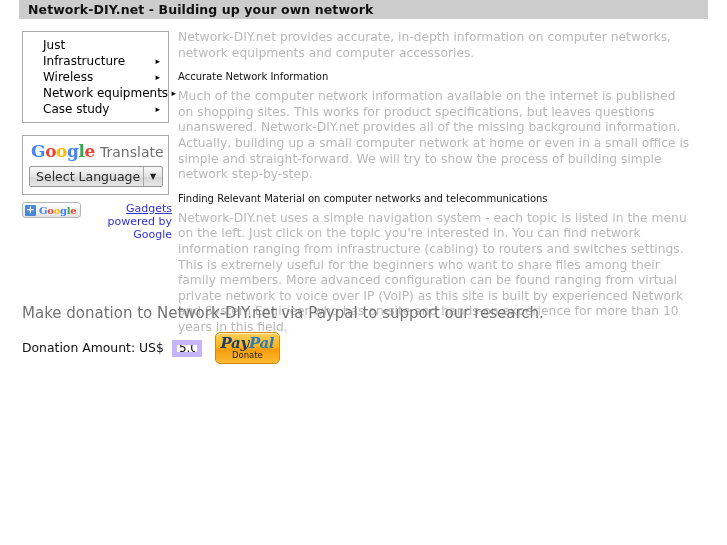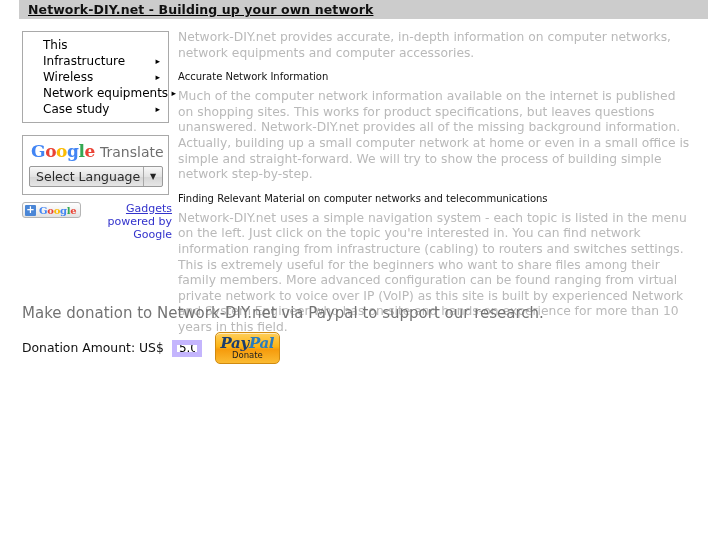--- a/index.html
+++ b/index.html
@@ -21,21 +21,20 @@
   
   #header-bar {
     position: absolute;
     left: 19px;
     top: 0px;
     width: 689px;
     height: 19px;
     background: #cccccc;
     display: flex;
     align-items: center;
-    text-decoration: underline;
   }
   #header-title {
     font-size: 12.5px;
     font-weight: bold;
     color: #111111;
     padding-left: 9px;
     letter-spacing: 0.1px;
     white-space: nowrap;
   }
 
@@ -283,21 +282,21 @@
 <body>
 
 <div id="header-bar">
   <div id="header-title">Network-DIY.net - Building up your own network</div>
 </div>
 
 <div id="left-column">
 
   <div id="nav-menu">
     <div class="nav-item">
-      <span class="nav-label">This</span>
+      <span class="nav-label">Just</span>
       <span class="nav-arrow hidden">▸</span>
     </div>
     <div class="nav-item">
       <span class="nav-label">Infrastructure</span>
       <span class="nav-arrow">▸</span>
     </div>
     <div class="nav-item">
       <span class="nav-label">Wireless</span>
       <span class="nav-arrow">▸</span>
     </div>

